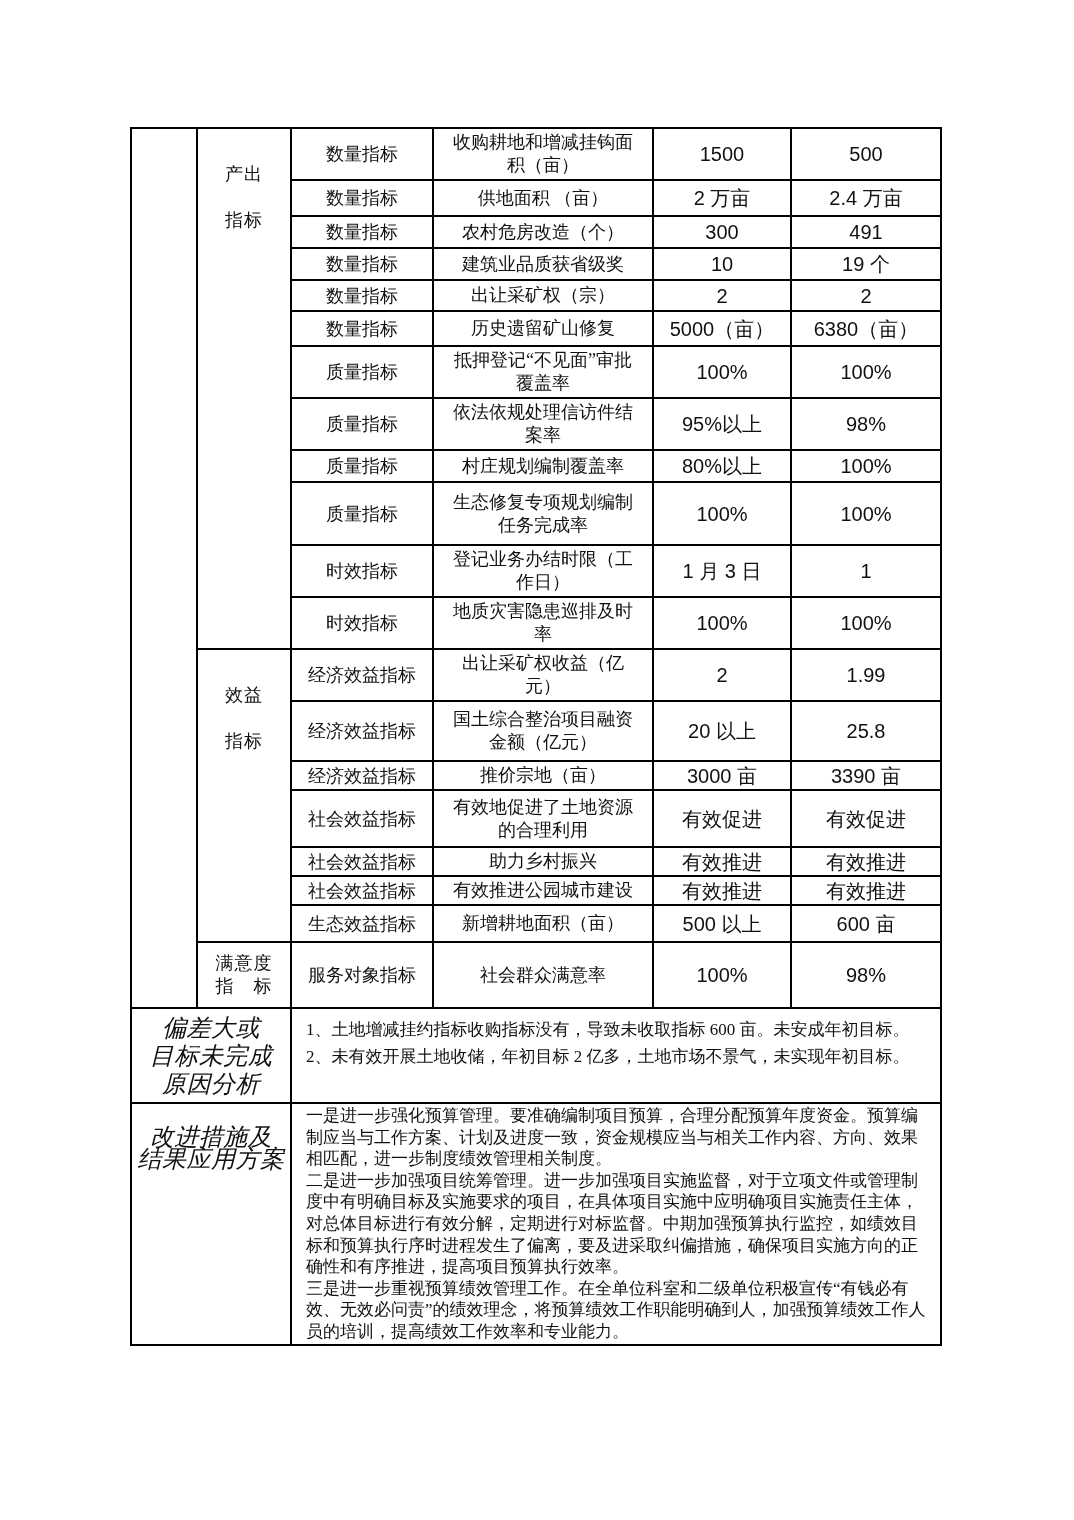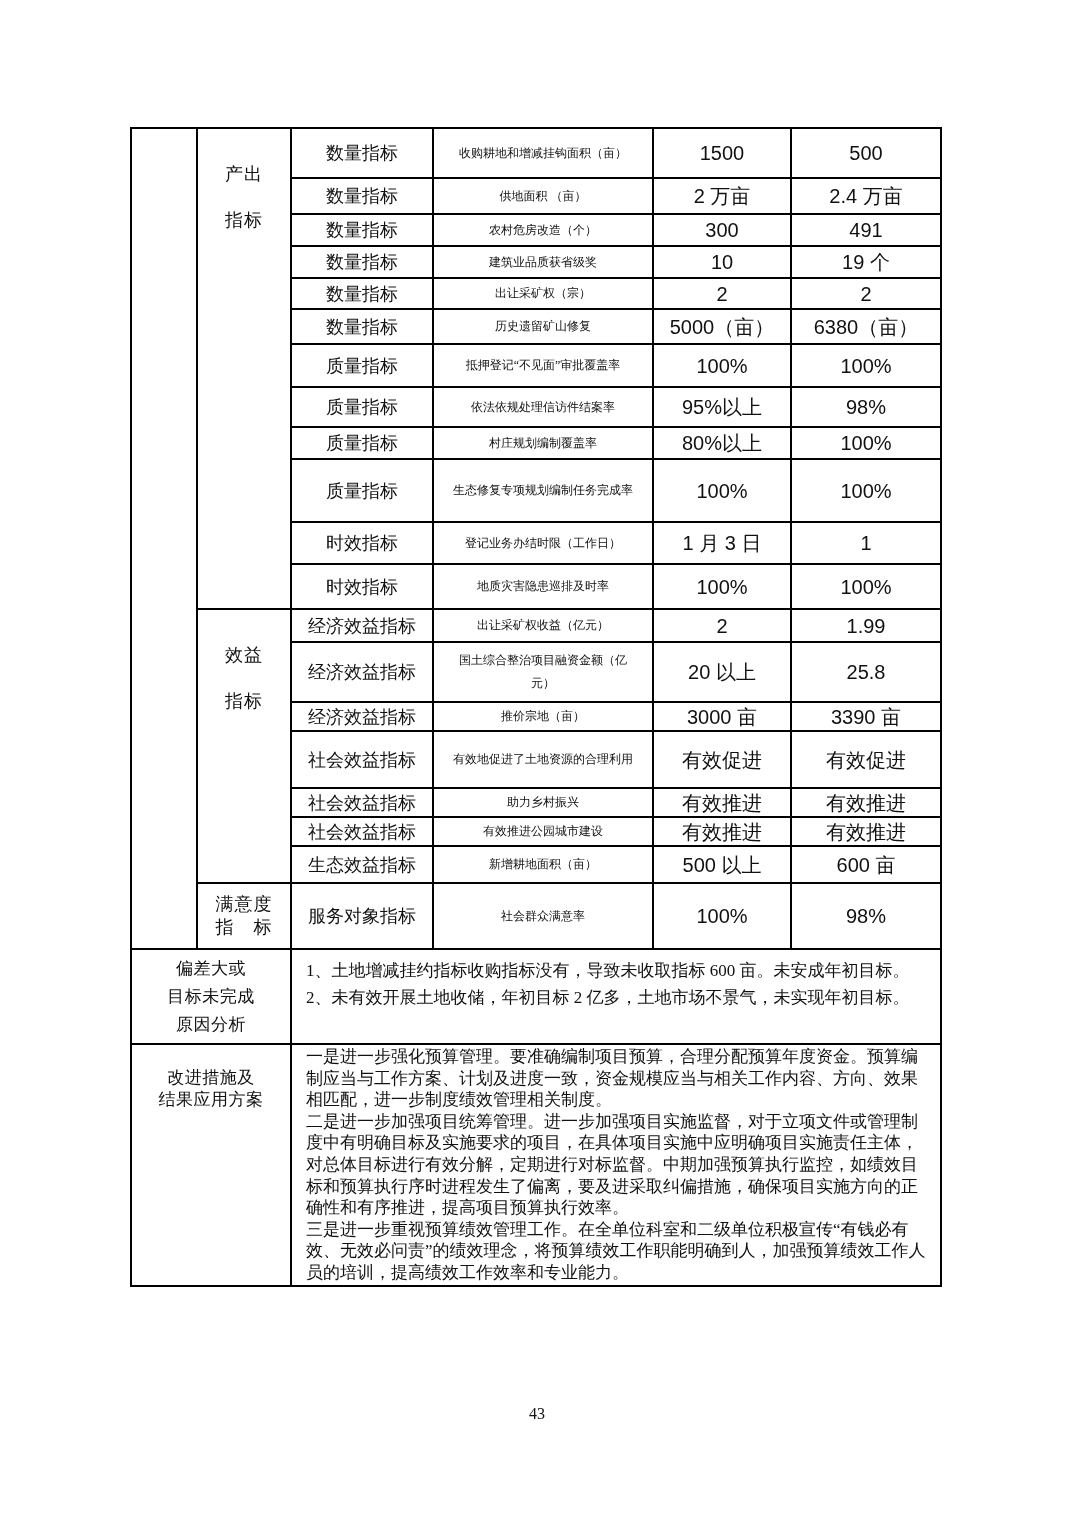--- a/index.html
+++ b/index.html
@@ -28,26 +28,26 @@
   }
   td.spacer-cell { padding:0; }
   td.cat-top {
     vertical-align:top;
     padding-top:22px;
     line-height:46px;
     letter-spacing:1px;
   }
   td.cat-mid { line-height:23px; letter-spacing:1px; }
   td.type-cell { font-size:18px; }
-  td.name-cell { font-size:12px; line-height:23px; padding:2px 18px; }
+  td.name-cell { font-size:18px; line-height:23px; padding:2px 18px; }
   td.value-cell {
     font-family:"Liberation Sans","DejaVu Sans",sans-serif;
     font-size:20px;
   }
-  td.section-label-cell { font-size:17px; letter-spacing:0.5px; }
+  td.section-label-cell { font-size:24px; letter-spacing:0.5px;font-style:italic; }
   td.deviation-label-cell { line-height:28px; }
   td.improve-label-cell { vertical-align:top; padding-top:22px; }
   .improve-label-stack { display:flex; flex-direction:column; align-items:center; }
   td.section-content-cell {
     text-align:left;
     vertical-align:top;
     font-size:17px;
   }
   td.deviation-content-cell { padding:7px 12px 4px 14px; line-height:27px; }
   td.improve-content-cell { padding:1px 10px 1px 14px; line-height:21.6px;font-family:Liberation Serif, serif; }
@@ -223,14 +223,13 @@
             </div>
           </td>
           <td colspan="4" class="section-content-cell improve-content-cell">
             <p class="para">一是进一步强化预算管理。要准确编制项目预算，合理分配预算年度资金。预算编制应当与工作方案、计划及进度一致，资金规模应当与相关工作内容、方向、效果相匹配，进一步制度绩效管理相关制度。</p>
             <p class="para">二是进一步加强项目统筹管理。进一步加强项目实施监督，对于立项文件或管理制度中有明确目标及实施要求的项目，在具体项目实施中应明确项目实施责任主体，对总体目标进行有效分解，定期进行对标监督。中期加强预算执行监控，如绩效目标和预算执行序时进程发生了偏离，要及进采取纠偏措施，确保项目实施方向的正确性和有序推进，提高项目预算执行效率。</p>
             <p class="para">三是进一步重视预算绩效管理工作。在全单位科室和二级单位积极宣传“有钱必有效、无效必问责”的绩效理念，将预算绩效工作职能明确到人，加强预算绩效工作人员的培训，提高绩效工作效率和专业能力。</p>
           </td>
         </tr>
       </tbody>
   </table>
-  <div class="page-number">43</div>
 </div>
 
 </body></html>

